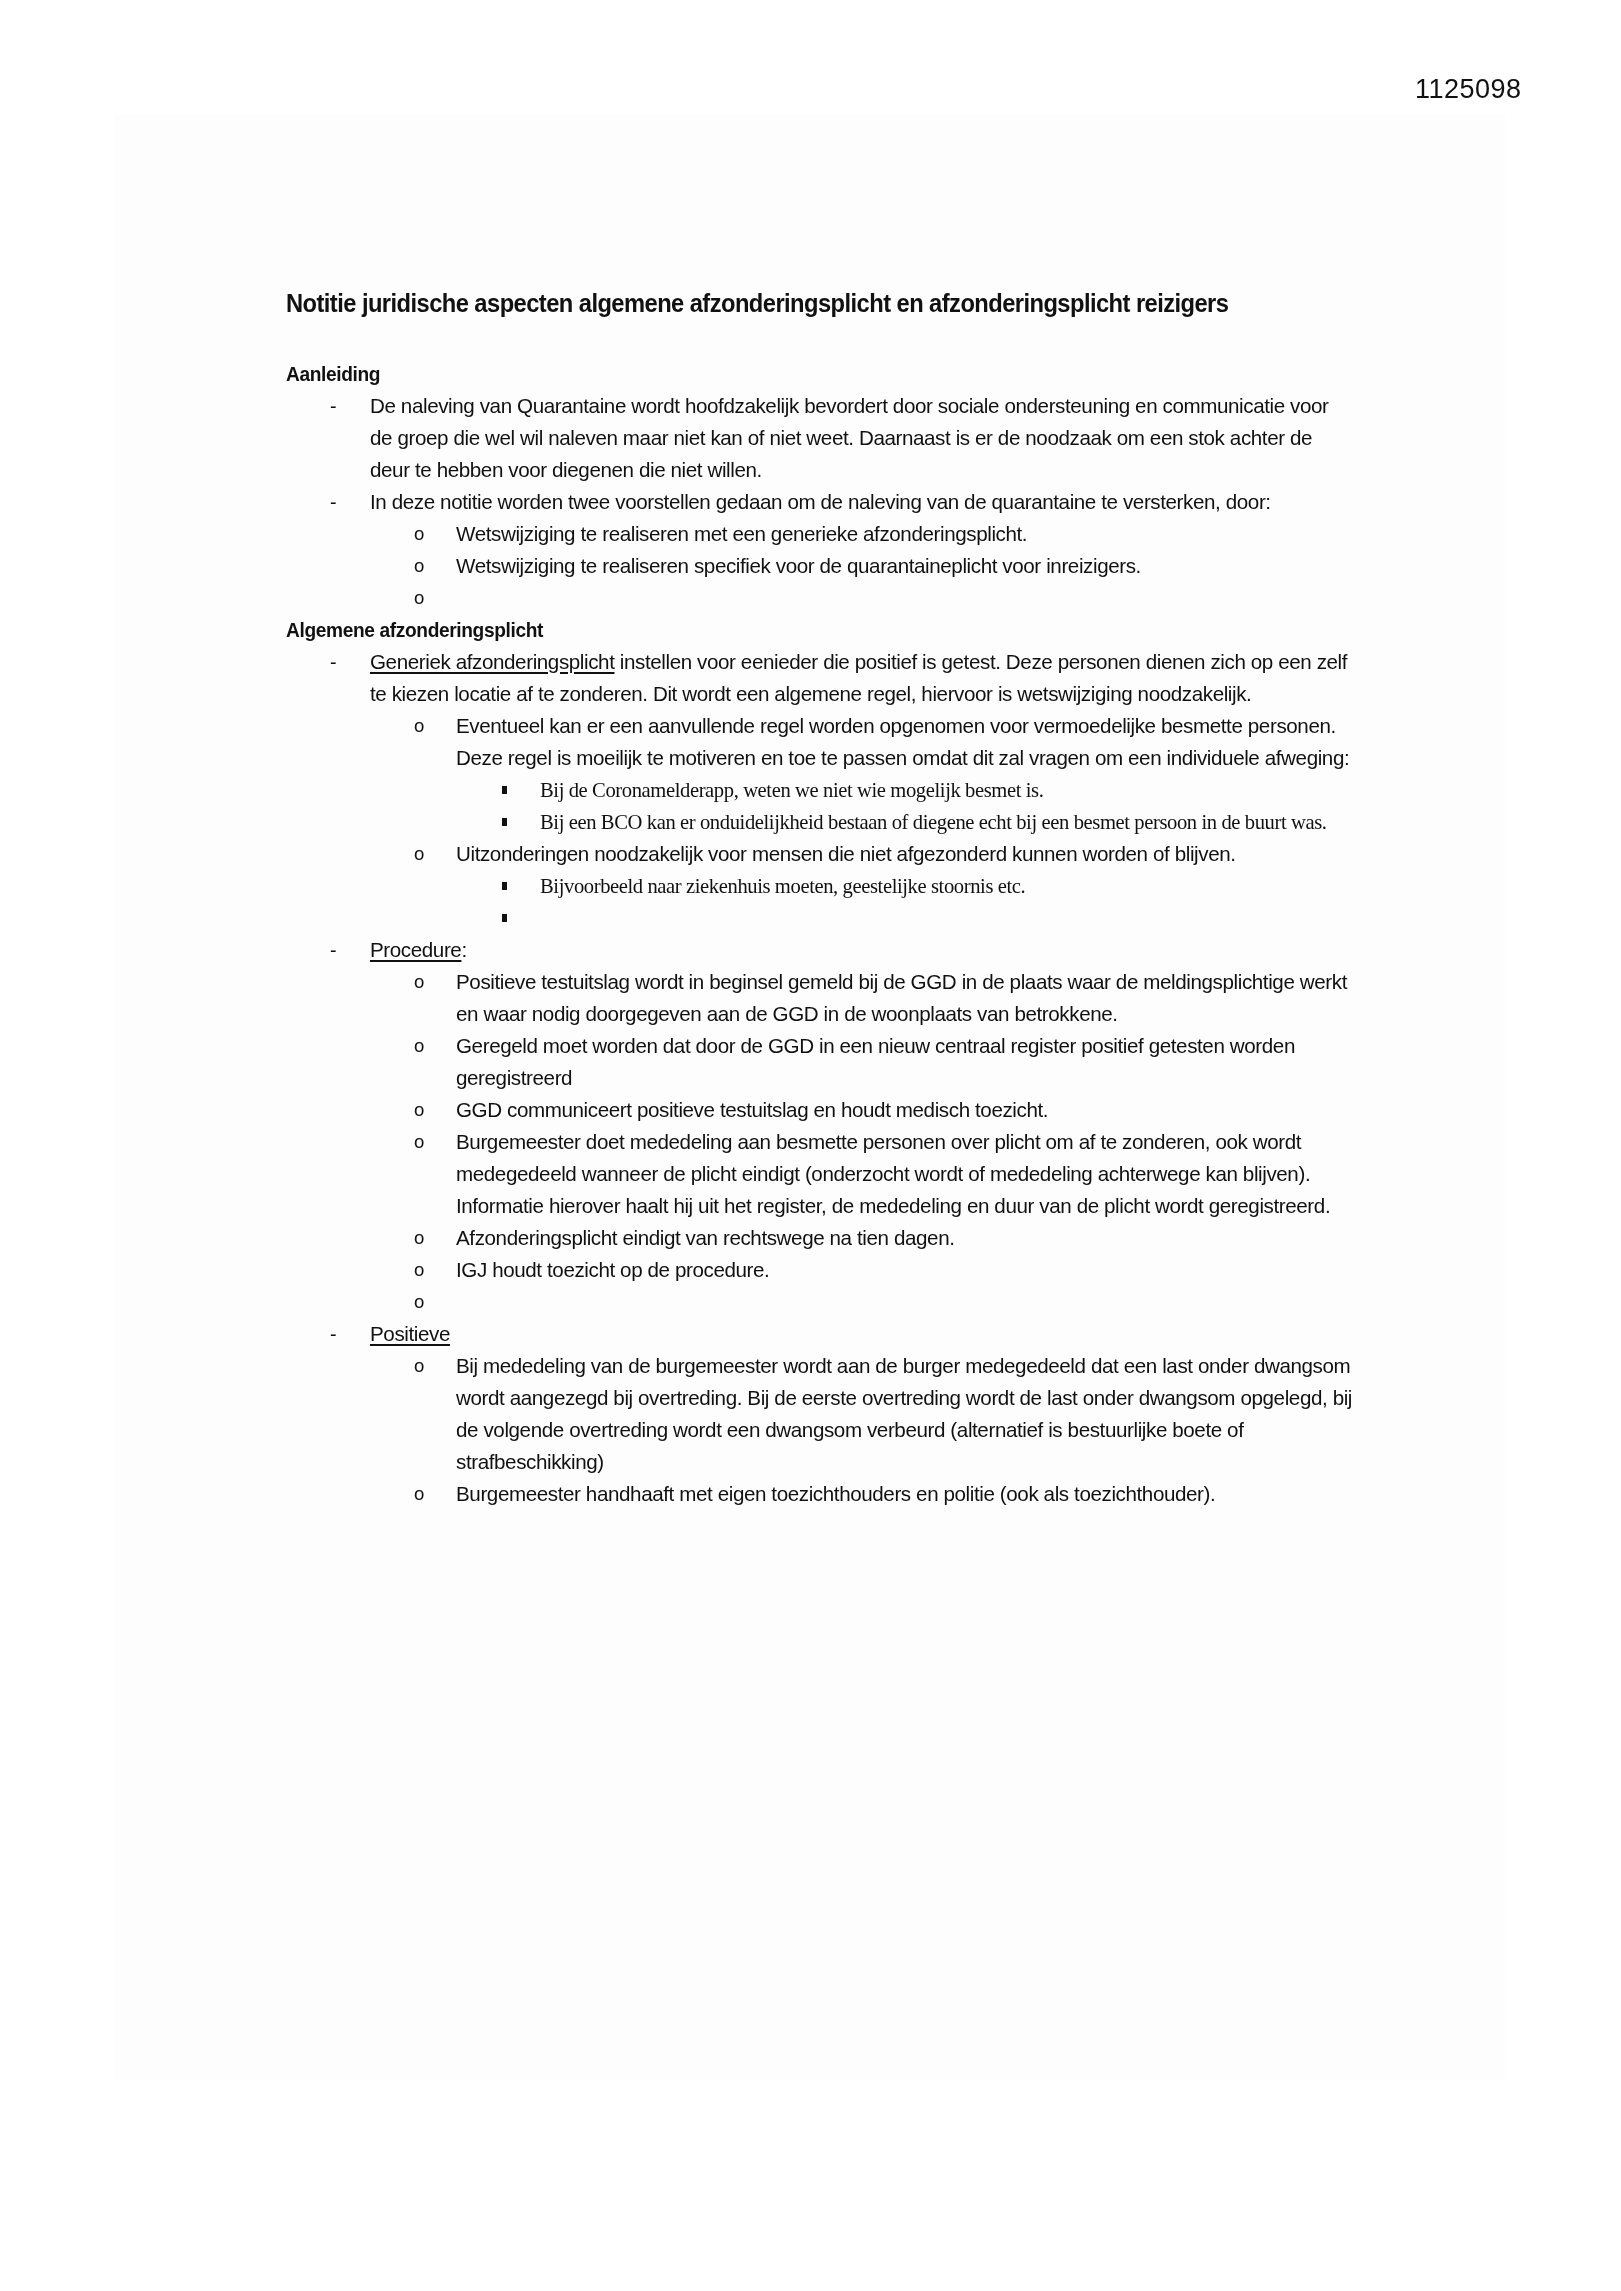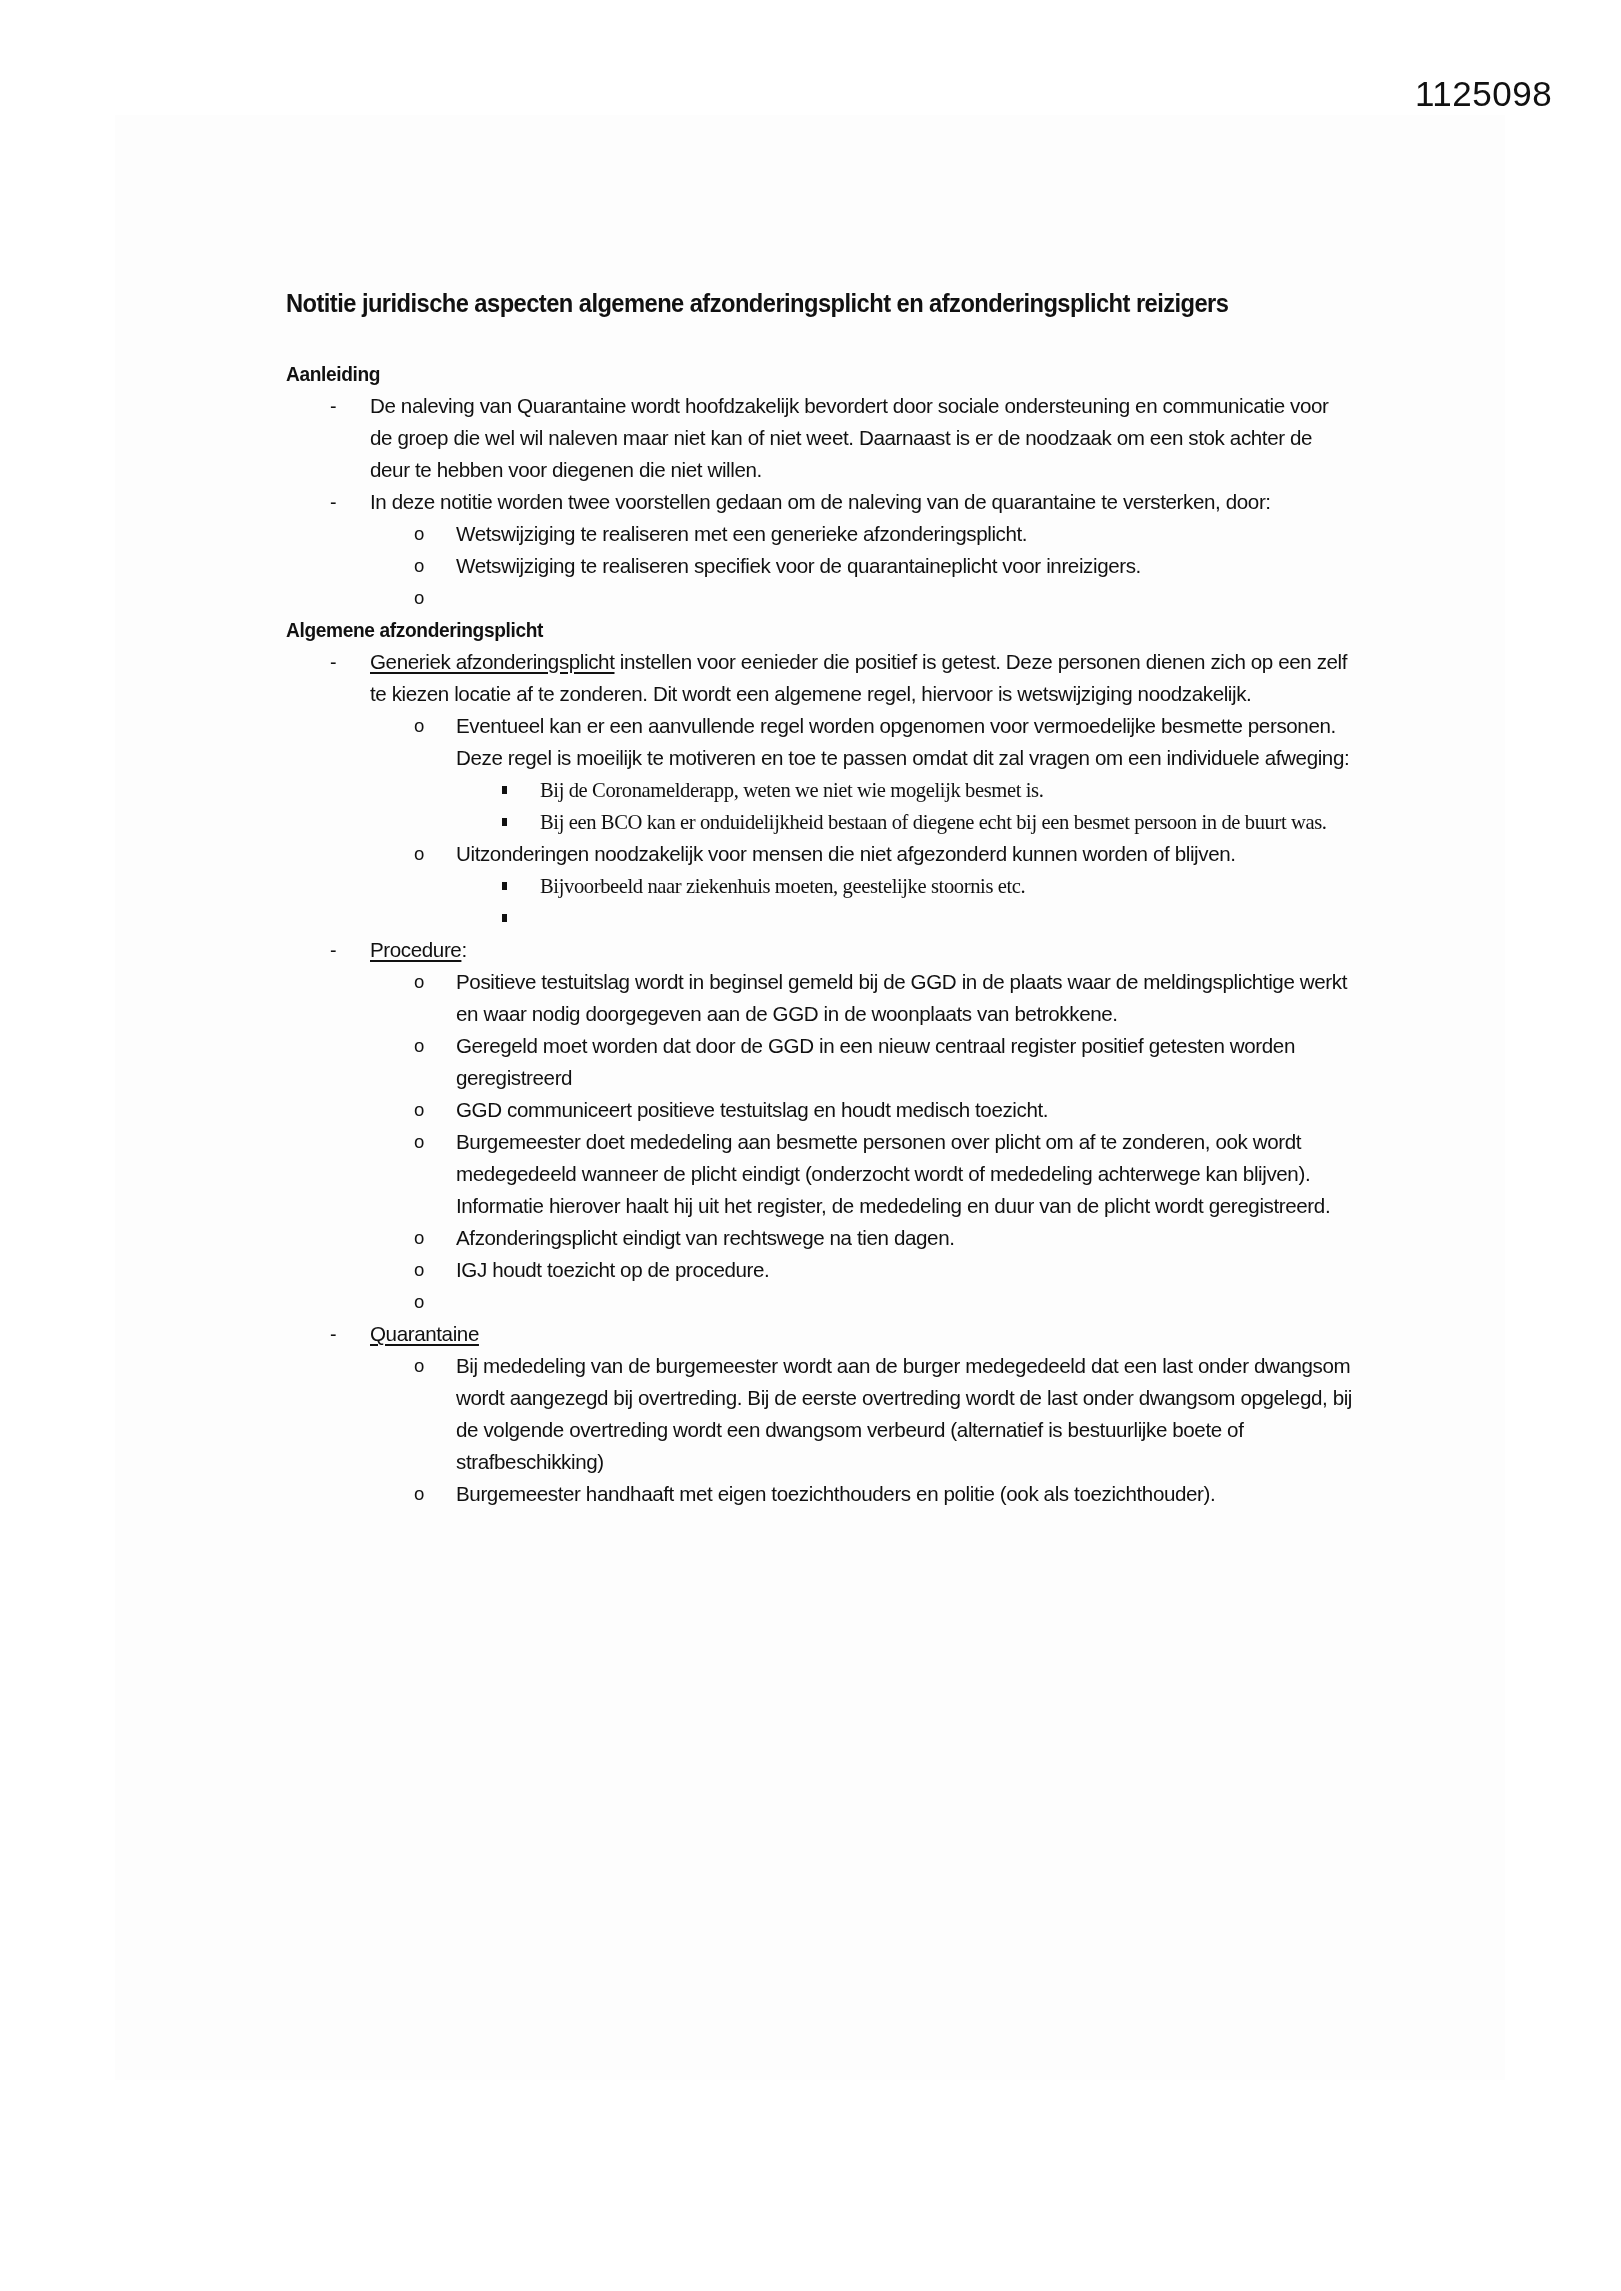--- a/index.html
+++ b/index.html
@@ -1,19 +1,19 @@
 <!DOCTYPE html>
 <html><head>
 <meta charset="utf-8">
 <style>
   html, body { margin: 0; padding: 0; background: #ffffff; }
   body { width: 1621px; height: 2292px; position: relative; overflow: hidden;
          font-family: "Liberation Sans Narrow", "Liberation Sans", sans-serif; color: #111; }
   .doc-id { position: absolute; left: 1415px; top: 74px; font-family: "Liberation Sans", sans-serif;
-            font-size: 35px; color: #111; letter-spacing: 0.5px; }
+            font-size: 27px; color: #111; letter-spacing: 0.5px; }
   .scan-panel { position: absolute; left: 115px; top: 115px; width: 1390px; height: 1965px; background: #fdfdfd; }
   .content { position: absolute; left: 286px; top: 286px; width: 1068px; }
   .title { font-family: "Liberation Sans", sans-serif; font-weight: bold; font-size: 25.5px; line-height: 35px;
            margin: 0 0 37px 0; letter-spacing: -0.6px; transform: scaleX(0.93); transform-origin: left; width: 1078px; }
   .section-heading { font-family: "Liberation Sans", sans-serif; font-weight: bold; font-size: 20.6px; line-height: 32px;
                      margin: 0; letter-spacing: -0.4px; transform: scaleX(0.93); transform-origin: left; }
   .text { font-size: 20.6px; line-height: 32px; letter-spacing: -0.4px; }
   ul { list-style: none; margin: 0; padding: 0; }
   li { position: relative; }
   .l0 > li { padding-left: 84px; }
@@ -128,21 +128,21 @@
         </li>
         <li>
           <span class="marker">o</span>
           <span></span>&nbsp;
         </li>
       </ul>
     </li>
 
     <li>
       <span class="marker">-</span>
-      <span class="u">Quarantaine </span>
+      <span class="u">Positieve </span>
       <ul class="l1">
         <li>
           <span class="marker">o</span>
           <span>Bij mededeling van de burgemeester wordt aan de burger medegedeeld dat een last onder dwangsom wordt aangezegd bij overtreding. Bij de eerste overtreding wordt de last onder dwangsom opgelegd, bij de volgende overtreding wordt een dwangsom verbeurd (alternatief is bestuurlijke boete of strafbeschikking)</span>
         </li>
         <li>
           <span class="marker">o</span>
           <span>Burgemeester handhaaft met eigen toezichthouders en politie (ook als toezichthouder).</span>
         </li>
       </ul>

